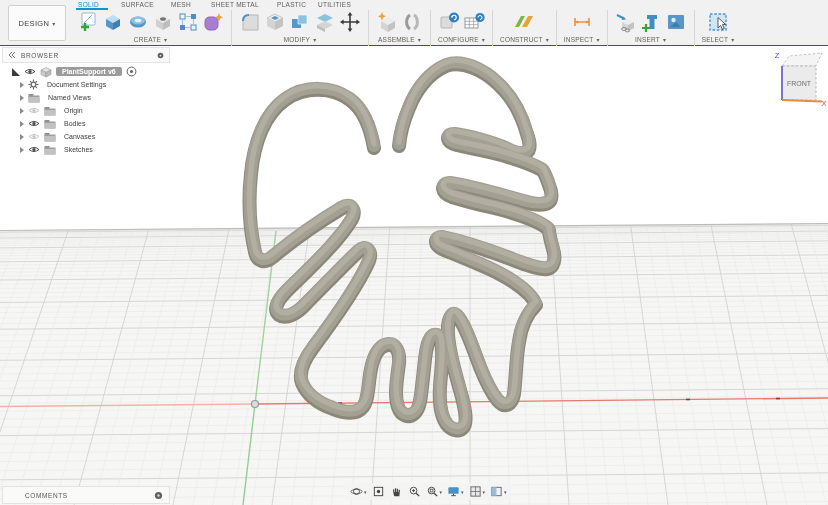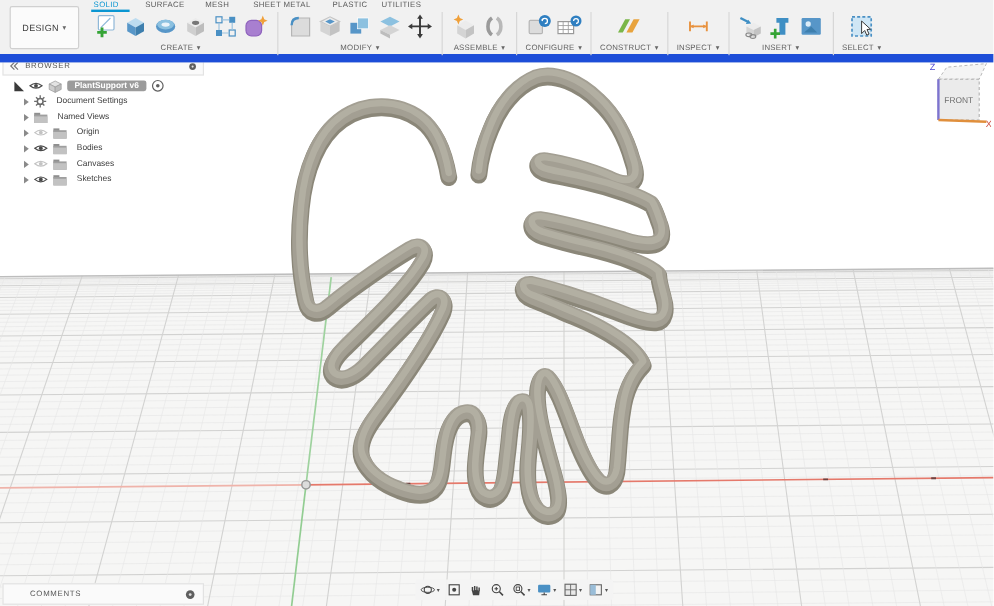--- a/index.html
+++ b/index.html
@@ -4,21 +4,21 @@
 <style>
   html,body{margin:0;padding:0;background:#fff;}
   #app{position:relative;width:828px;height:505px;overflow:hidden;
        font-family:"Liberation Sans", sans-serif; -webkit-font-smoothing:antialiased;
        user-select:none;}
   
   #viewport{position:absolute;inset:0;background:#ffffff;}
   #viewport svg{position:absolute;left:0;top:0;}
   
   #toolbar{position:absolute;left:0;top:0;width:828px;height:45px;background:#f1f1f1;
-           border-bottom:7px solid #1d4ed8;z-index:20;text-decoration:underline;}
+           border-bottom:1px solid #1d4ed8;z-index:20;text-decoration:underline;}
   .design-btn{position:absolute;left:8px;top:5px;width:56px;height:34px;background:#fbfbfb;
               border:1px solid #d0d0d0;border-radius:2px;display:flex;align-items:center;
               justify-content:center;font-size:7.5px;color:#3c3c3c;letter-spacing:.3px;cursor:pointer;}
   .caret::after{content:"▾";font-size:6px;color:#666;margin-left:3px;}
   .tab{position:absolute;top:1px;font-size:6.5px;color:#5a5a5a;letter-spacing:.3px;cursor:pointer;white-space:nowrap;}
   .tab.active{color:#0a96d2;}
   .tab-underline{position:absolute;top:8px;height:2px;background:#0a96d2;}
   .groups{position:absolute;left:70px;top:10px;display:flex;align-items:flex-start;}
   .tgroup{display:flex;flex-direction:column;align-items:center;padding:0 7px;}
   .tgroup .icons-row{display:flex;gap:3px;height:24px;align-items:center;}

